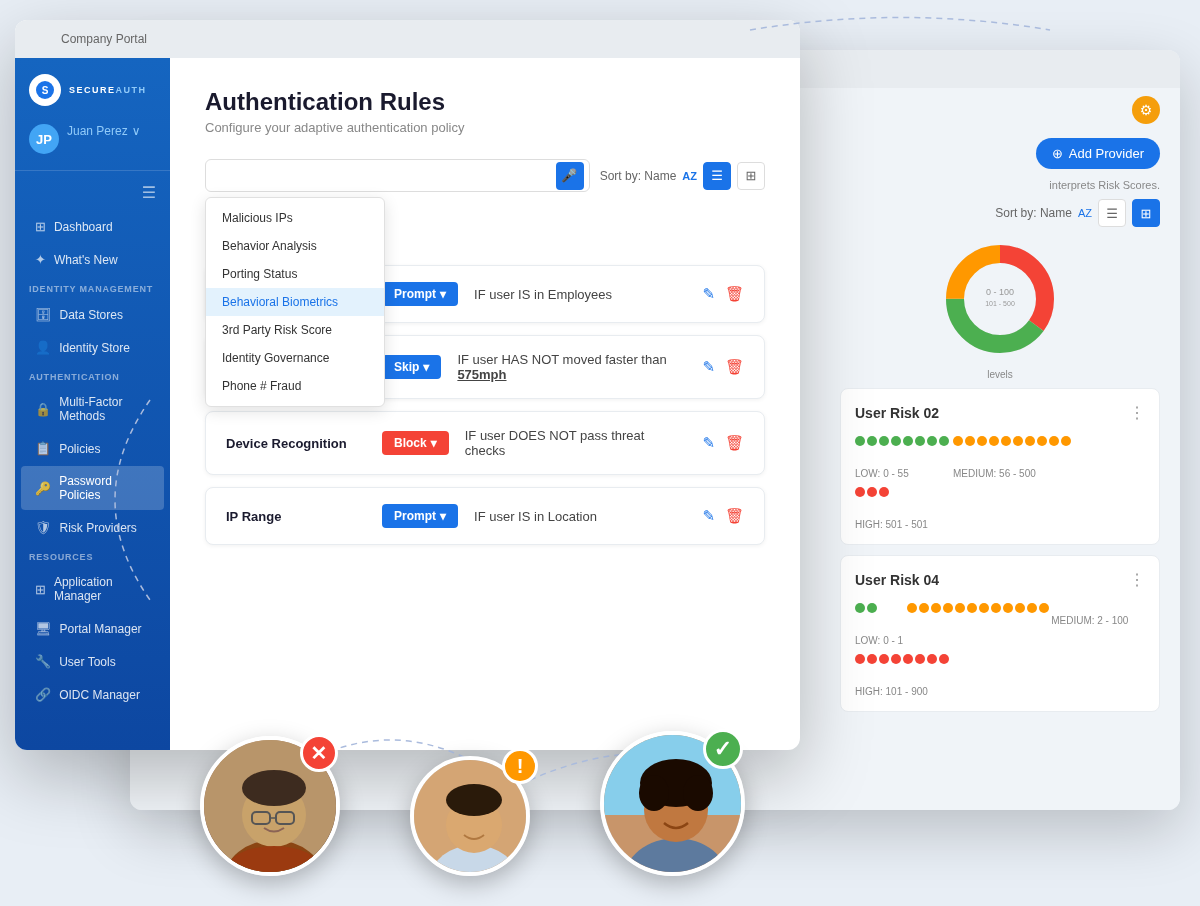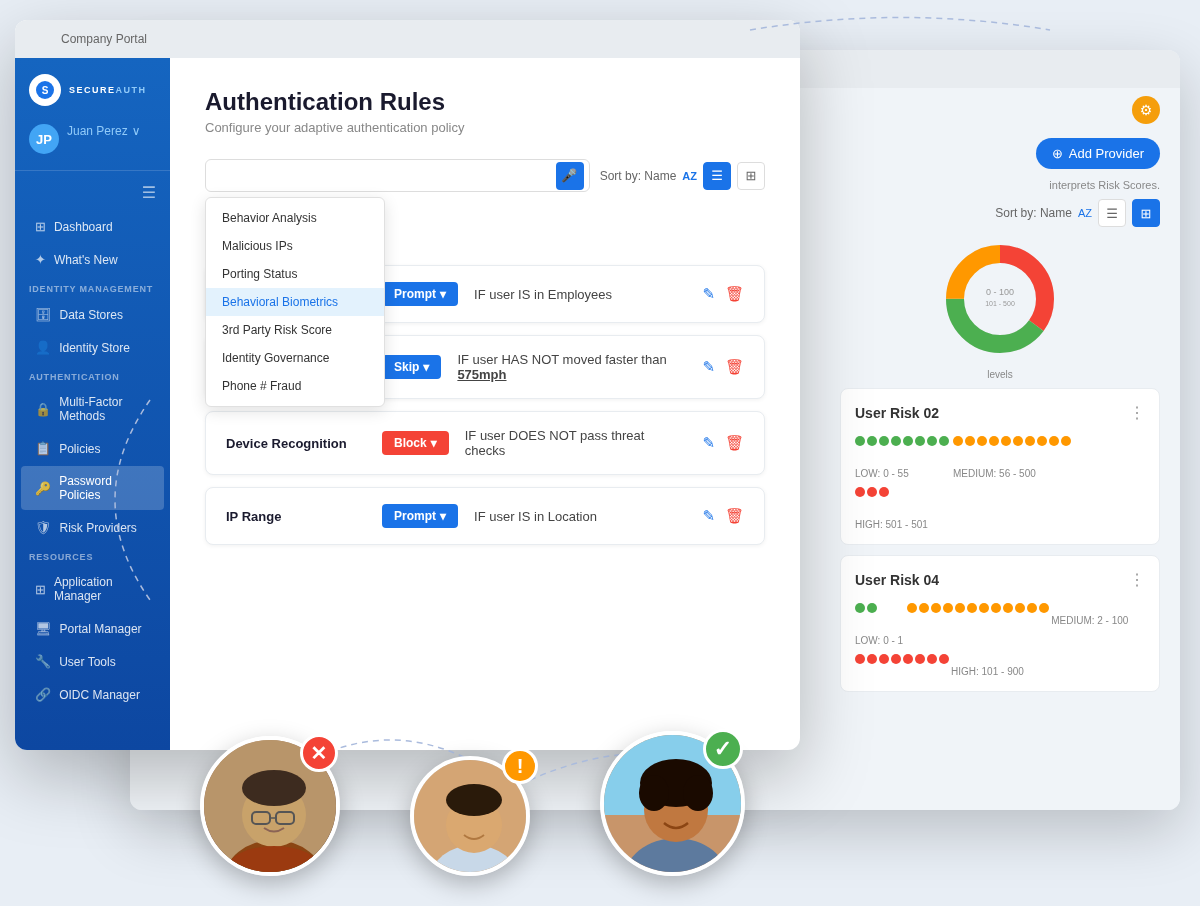--- a/index.html
+++ b/index.html
@@ -457,21 +457,21 @@
                 <div class="risk-dot dot-medium"></div>
               <div class="risk-dot dot-medium"></div>
                 <div class="risk-dot dot-medium"></div>
               <div class="risk-dot dot-medium"></div>
                 <div class="risk-dot dot-medium"></div>
               <div class="risk-dot dot-medium"></div>
                 <div class="risk-dot dot-medium"></div>
             </div>
             <div class="risk-legend">MEDIUM: 2 - 100</div>
           </div>
-          <div style="display:flex;flex-direction:row;gap:2px;">
+          <div style="display:flex;flex-direction:column;gap:2px;">
             <div class="risk-dots">
               <div class="risk-dot dot-high"></div>
                 <div class="risk-dot dot-high"></div>
               <div class="risk-dot dot-high"></div>
                 <div class="risk-dot dot-high"></div>
               <div class="risk-dot dot-high"></div>
                 <div class="risk-dot dot-high"></div>
               <div class="risk-dot dot-high"></div>
                 <div class="risk-dot dot-high"></div>
             </div>
@@ -581,22 +581,22 @@
     <div class="main-content">
       <h1 class="page-title">Authentication Rules</h1>
       <p class="page-subtitle">Configure your adaptive authentication policy</p>
 
       <div class="filter-bar">
         <div class="search-input-wrapper">
           <input class="search-input" type="text" style="">
           <button class="mic-btn">🎤</button>
           
           <div class="dropdown-menu">
+            <div class="dropdown-item">Malicious IPs</div>
             <div class="dropdown-item">Behavior Analysis</div>
-            <div class="dropdown-item">Malicious IPs</div>
             <div class="dropdown-item">Porting Status</div>
             <div class="dropdown-item highlighted">Behavioral Biometrics</div>
             <div class="dropdown-item">3rd Party Risk Score</div>
             <div class="dropdown-item">Identity Governance</div>
             <div class="dropdown-item">Phone # Fraud</div>
           </div>
         </div>
         <div class="sort-controls">
           <span>Sort by: Name</span>
           <span style="font-size:11px;color:#1a73e8;font-weight:700;">AZ</span>

